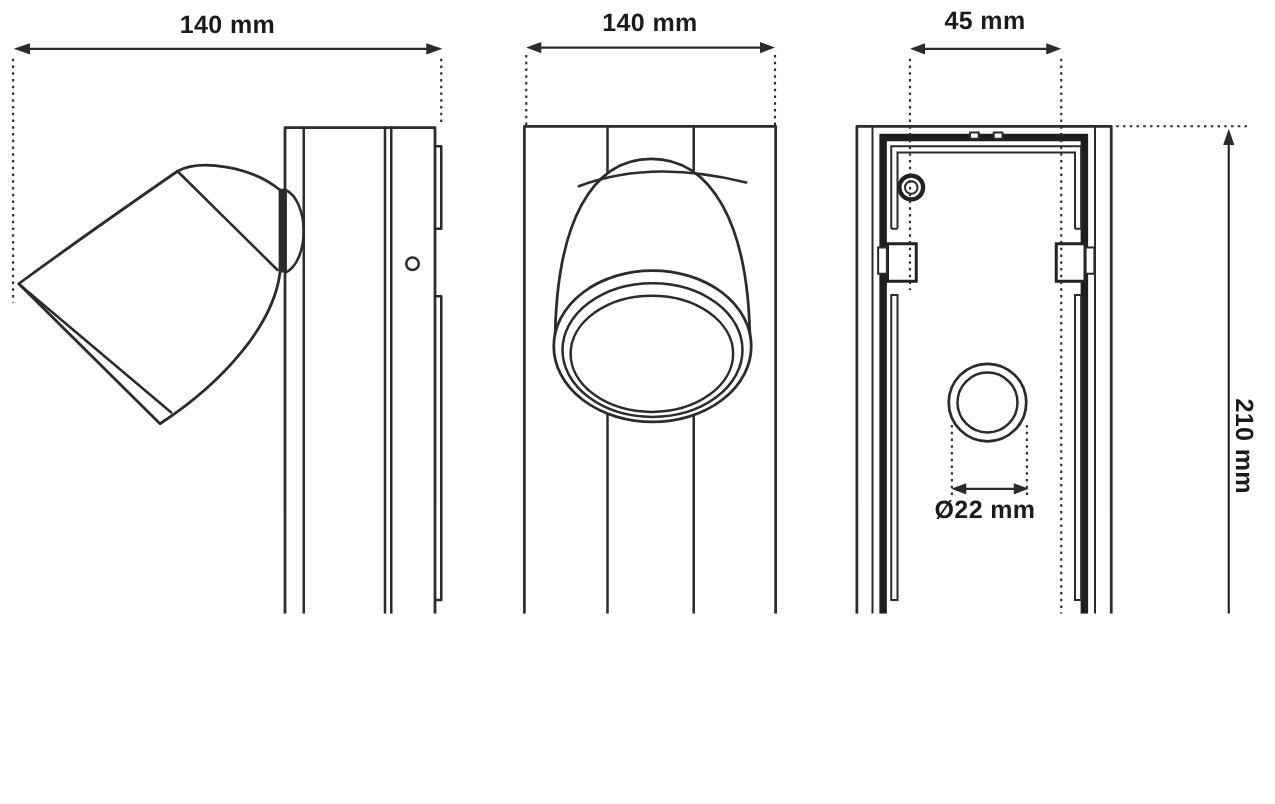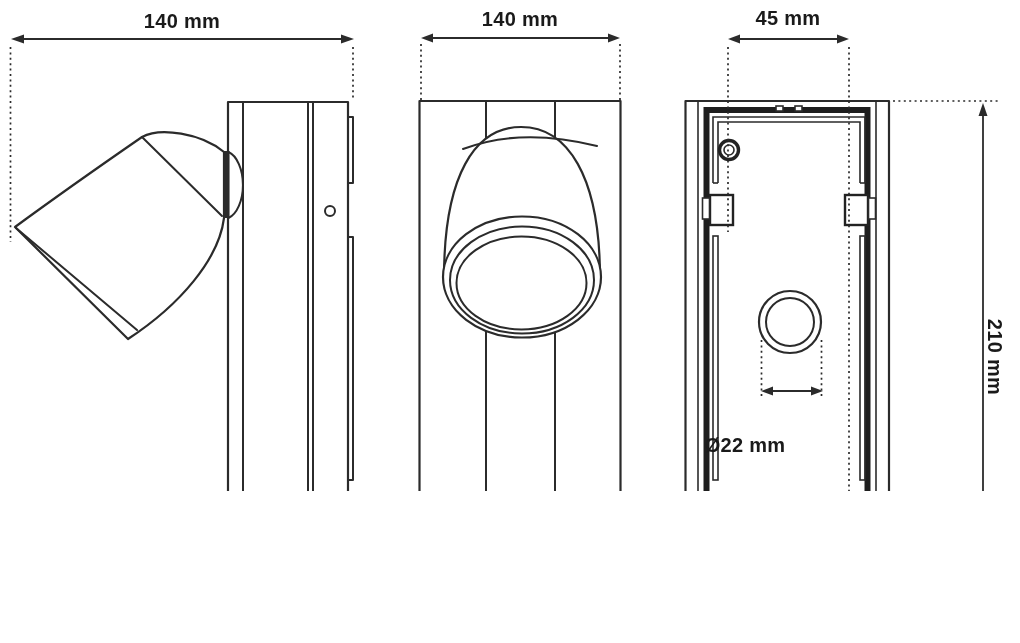--- a/index.html
+++ b/index.html
@@ -158,15 +158,15 @@
       <polygon class="arr" points="983,103 978.5,116 987.5,116"></polygon>
       <polygon class="arr" points="983,614 978.5,601 987.5,601"></polygon>
       <line class="dot" x1="893" y1="101" x2="999" y2="101"></line>
       <line class="dot" x1="893" y1="617" x2="999" y2="617"></line>
     </g>
   </svg>
 
   <div class="dim-label" style="left:182px;top:21px;">140 mm</div>
   <div class="dim-label" style="left:520px;top:19px;">140 mm</div>
   <div class="dim-label" style="left:788px;top:18px;">45 mm</div>
-  <div class="dim-label" style="left:745px;top:409px;margin-top:36px;">Ø22 mm</div>
+  <div class="dim-label" style="left:788px;top:409px;">Ø22 mm</div>
   <div class="dim-label vert" style="left:994px;top:357px;">210 mm</div>
 </div>
 
 </body></html>

